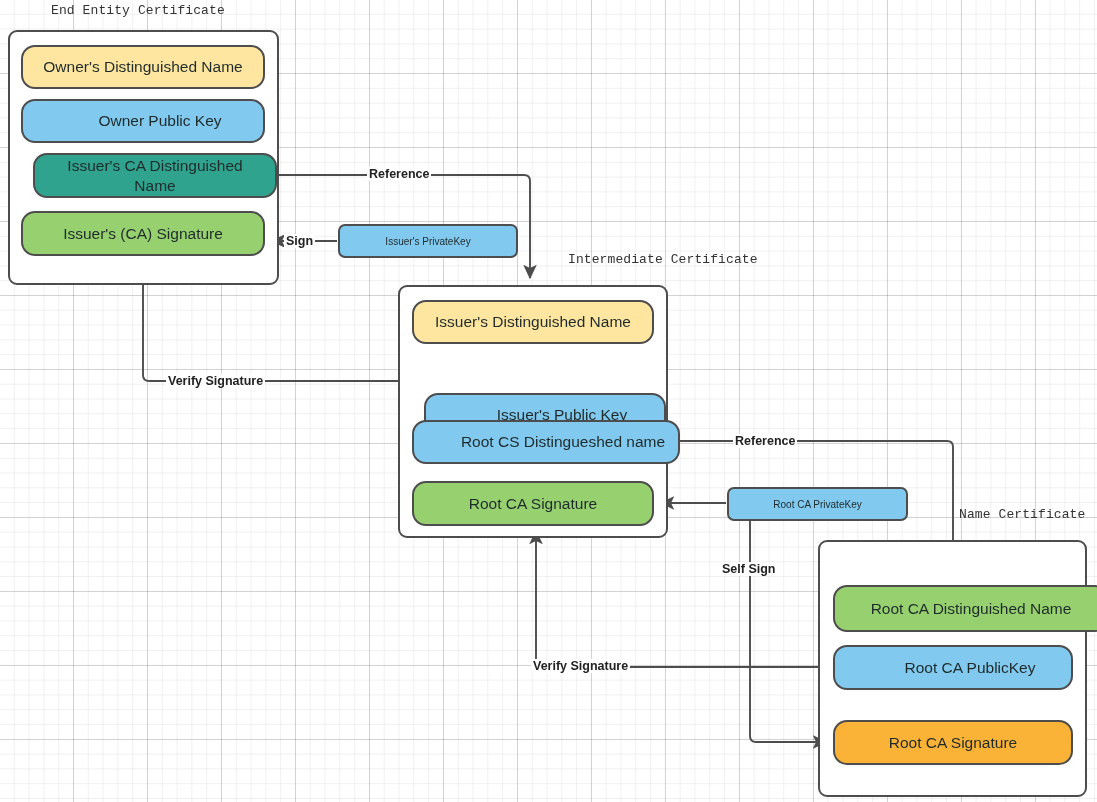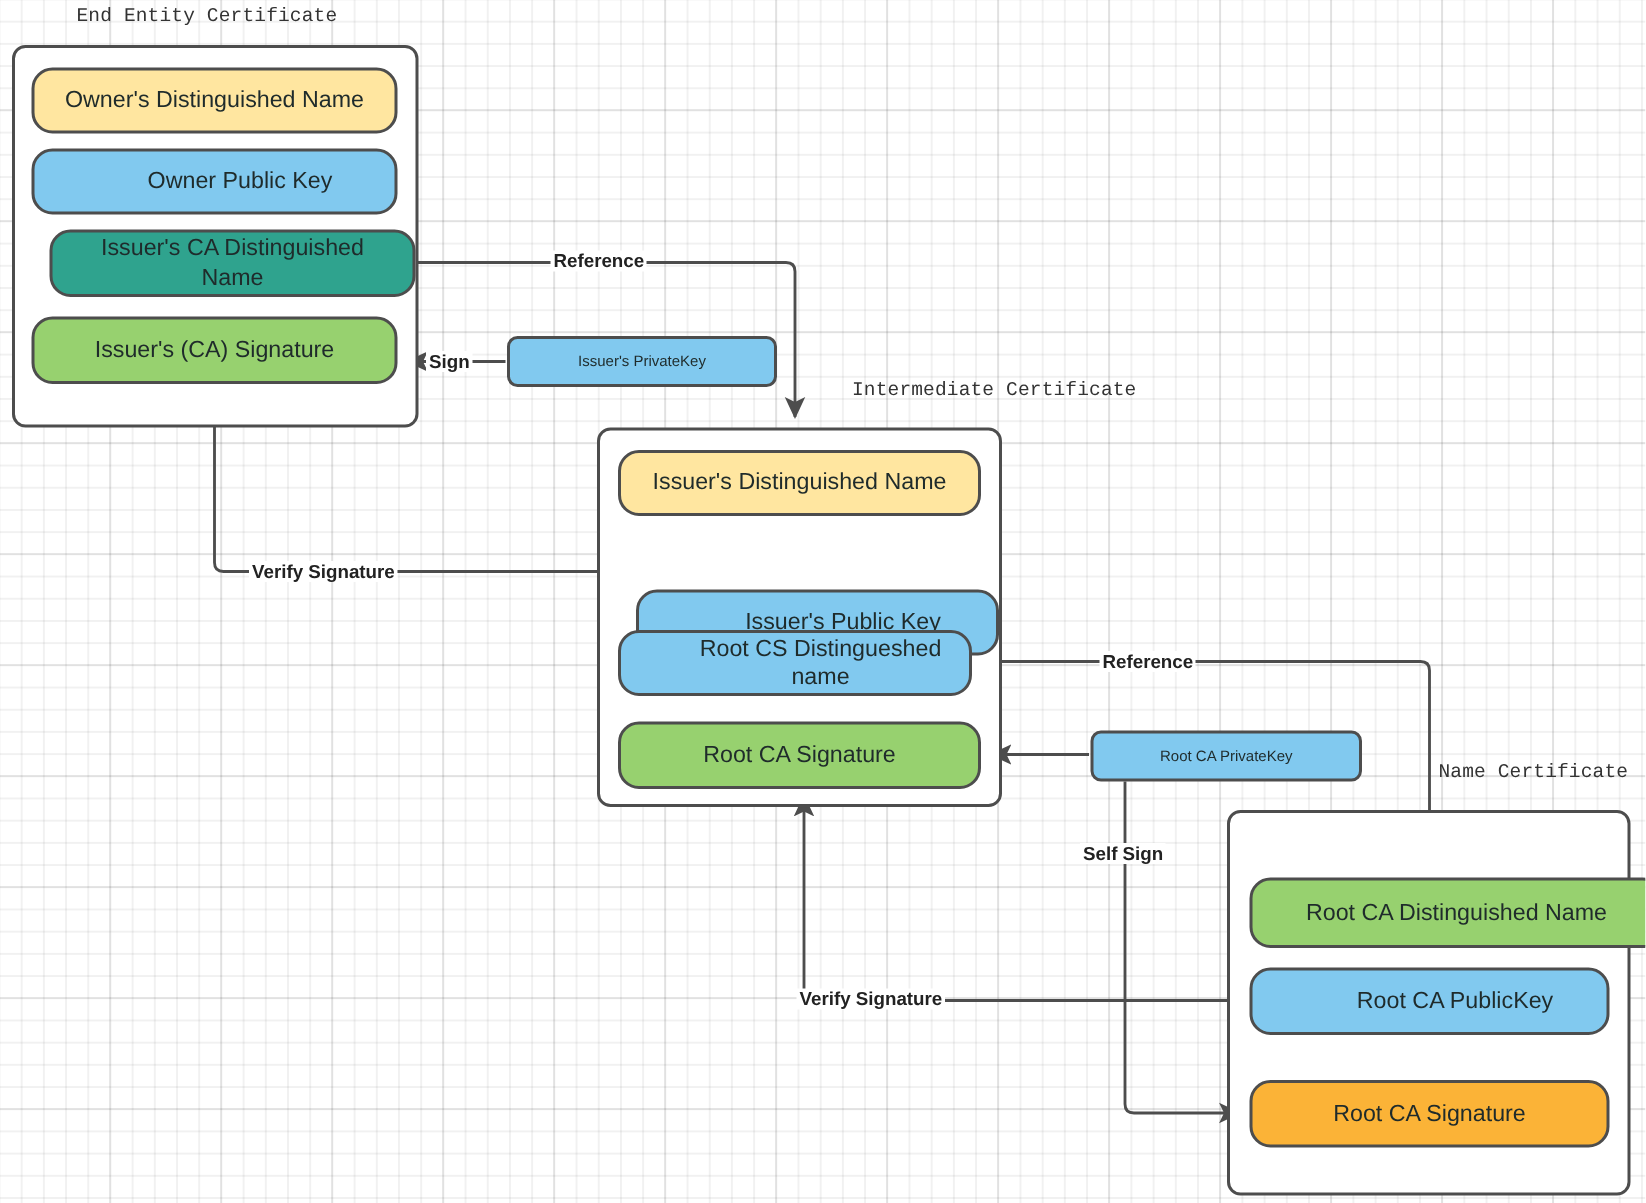--- a/index.html
+++ b/index.html
@@ -147,21 +147,21 @@
   <div class="field f-green" style="left:21px; top:211px; width:244px; height:45px;">Issuer's (CA) Signature</div>
 
   <div class="group-caption" style="left:568px; top:252px;">Intermediate Certificate</div>
 
   <div class="cert-group" style="left:398px; top:285px; width:270px; height:253px;"></div>
 
   <div class="field f-yellow" style="left:412px; top:300px; width:242px; height:44px;">Issuer's Distinguished Name</div>
 
   <div class="field f-blue" style="left:424px; top:360px; width:242px; height:44px;margin-top:33px;">Issuer's Public  Key</div>
 
-  <div class="field f-blue" style="left:412px; top:420px; width:236px; height:44px;">Root CS Distingueshed name</div>
+  <div class="field f-blue" style="left:412px; top:420px; width:268px; height:44px;">Root CS Distingueshed name</div>
 
   <div class="field f-green" style="left:412px; top:481px; width:242px; height:45px;">Root CA Signature</div>
 
   <div class="group-caption" style="left:959px; top:507px;">Name Certificate</div>
 
   <div class="cert-group" style="left:818px; top:540px; width:269px; height:257px;"></div>
 
   <div class="field f-green" style="left:833px; top:585px; width:276px; height:47px;">Root CA Distinguished Name</div>
 
   <div class="field f-blue" style="left:833px; top:645px; width:240px; height:45px;">Root CA PublicKey</div>

